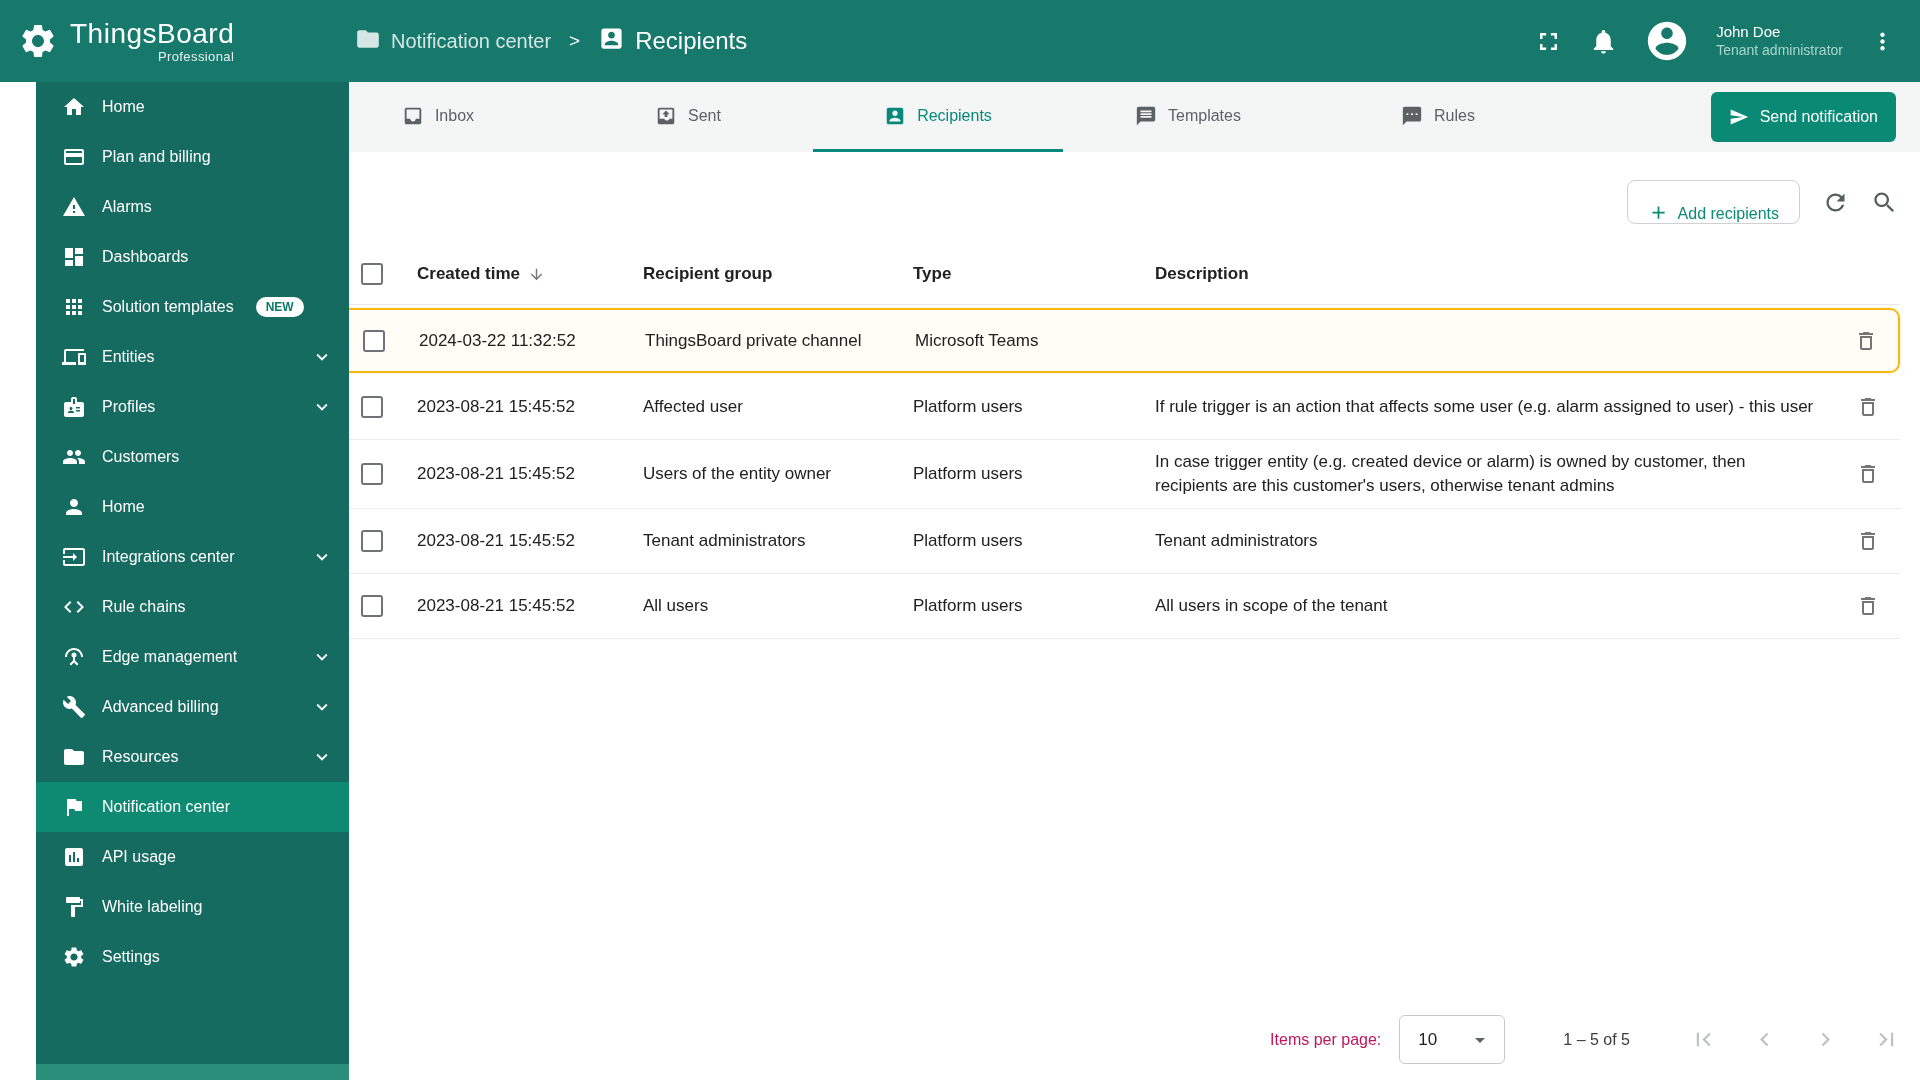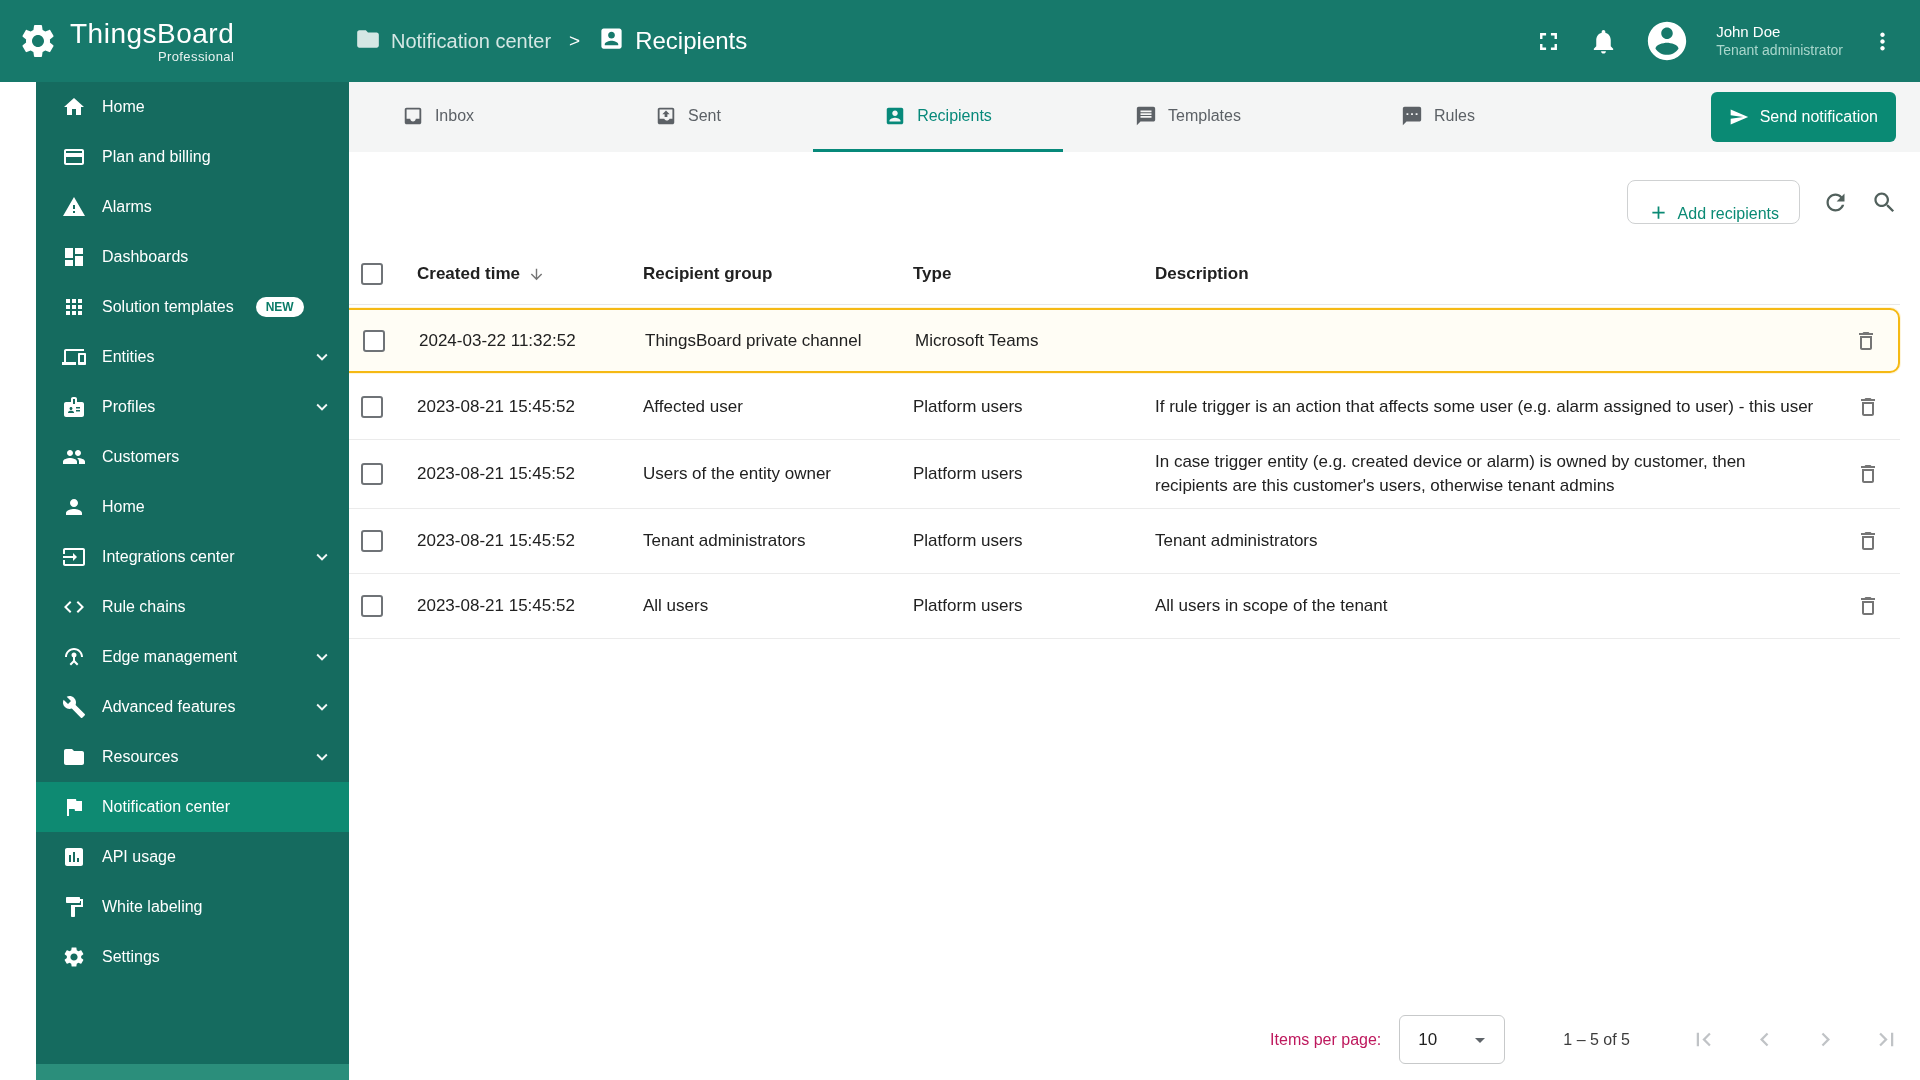--- a/index.html
+++ b/index.html
@@ -269,21 +269,21 @@
             <path d="M7.41 8.59 12 13.17l4.59-4.58L18 10l-6 6-6-6 1.41-1.41z"></path>
           </svg>
         </span>
       </div>
       <div class="side-item">
         <span style="display:flex">
           <svg width="24" height="24" viewBox="0 0 24 24" fill="currentColor" aria-hidden="true">
             <path d="M22.7 19l-9.1-9.1c.9-2.3.4-5-1.5-6.9-2-2-5-2.4-7.4-1.3L9 6 6 9 1.6 4.7C.4 7.1.9 10.1 2.9 12.1c1.9 1.9 4.6 2.4 6.9 1.5l9.1 9.1c.4.4 1 .4 1.4 0l2.3-2.3c.5-.4.5-1.1.1-1.4z"></path>
           </svg>
         </span>
-        <span class="side-label">Advanced features</span>
+        <span class="side-label">Advanced billing</span>
         <span class="chev">
           <svg width="22" height="22" viewBox="0 0 24 24" fill="currentColor" aria-hidden="true">
             <path d="M7.41 8.59 12 13.17l4.59-4.58L18 10l-6 6-6-6 1.41-1.41z"></path>
           </svg>
         </span>
       </div>
       <div class="side-item">
         <span style="display:flex">
           <svg width="24" height="24" viewBox="0 0 24 24" fill="currentColor" aria-hidden="true">
             <path d="M10 4H4c-1.1 0-1.99.9-1.99 2L2 18c0 1.1.9 2 2 2h16c1.1 0 2-.9 2-2V8c0-1.1-.9-2-2-2h-8l-2-2z"></path>

